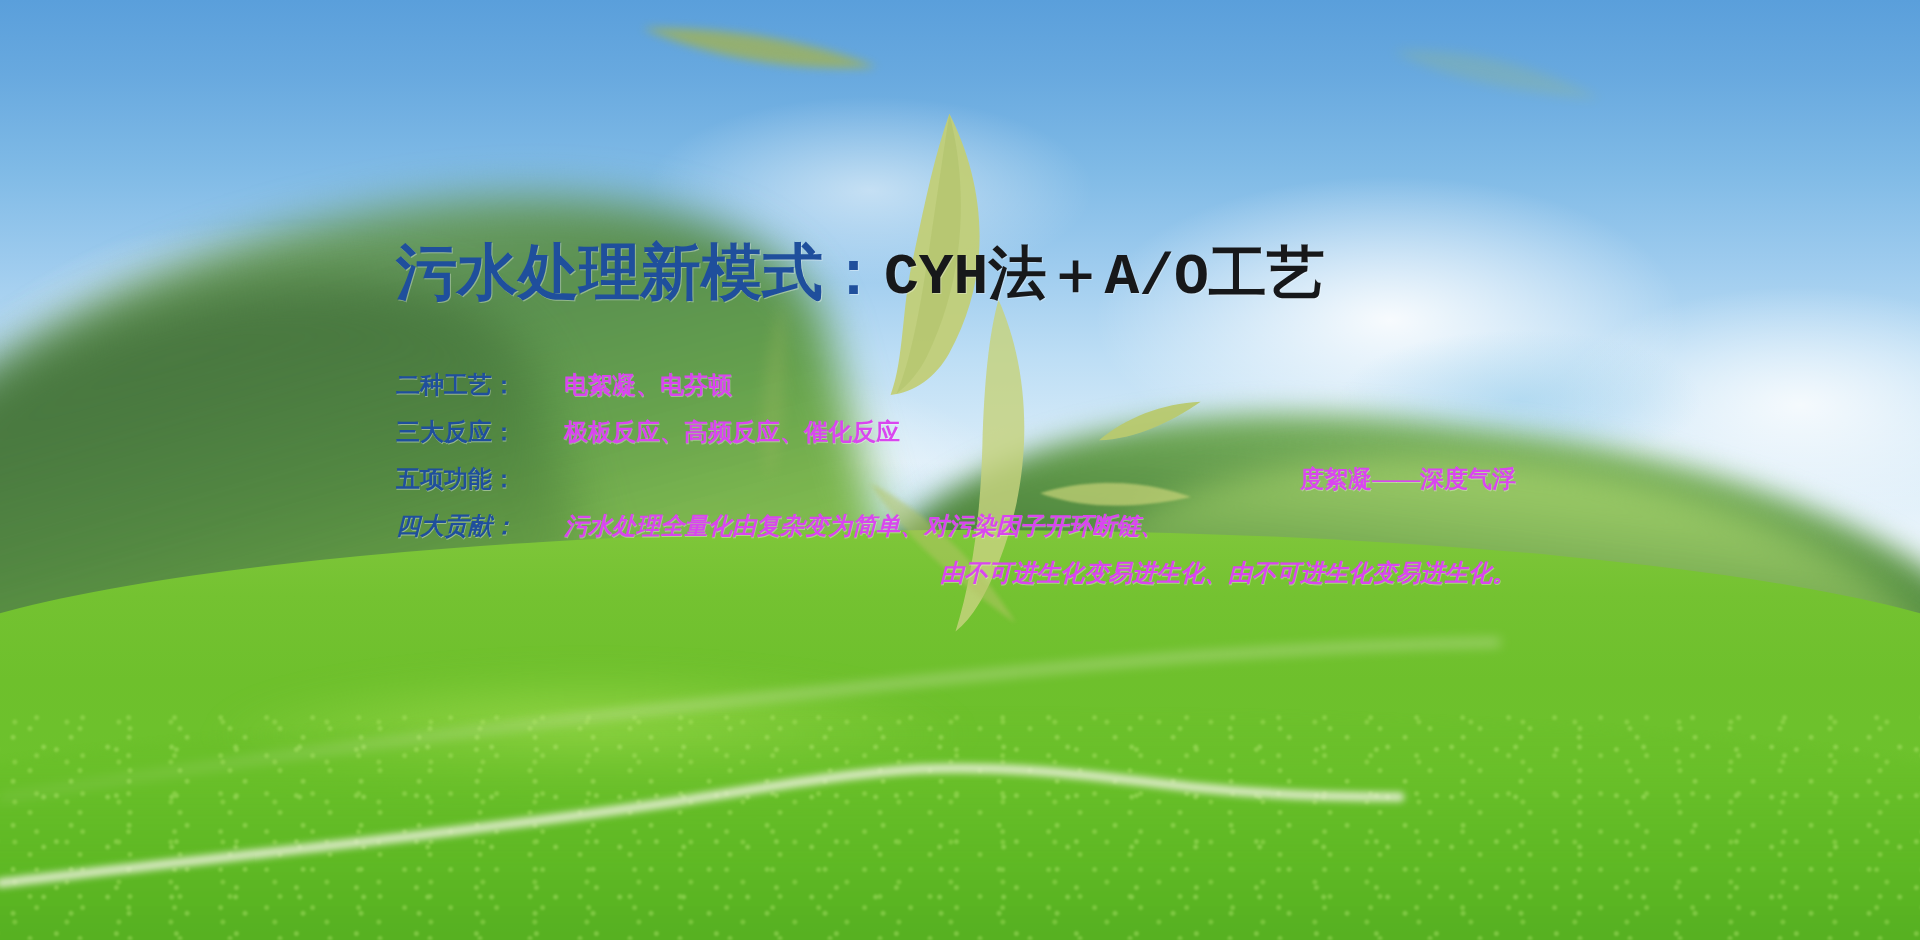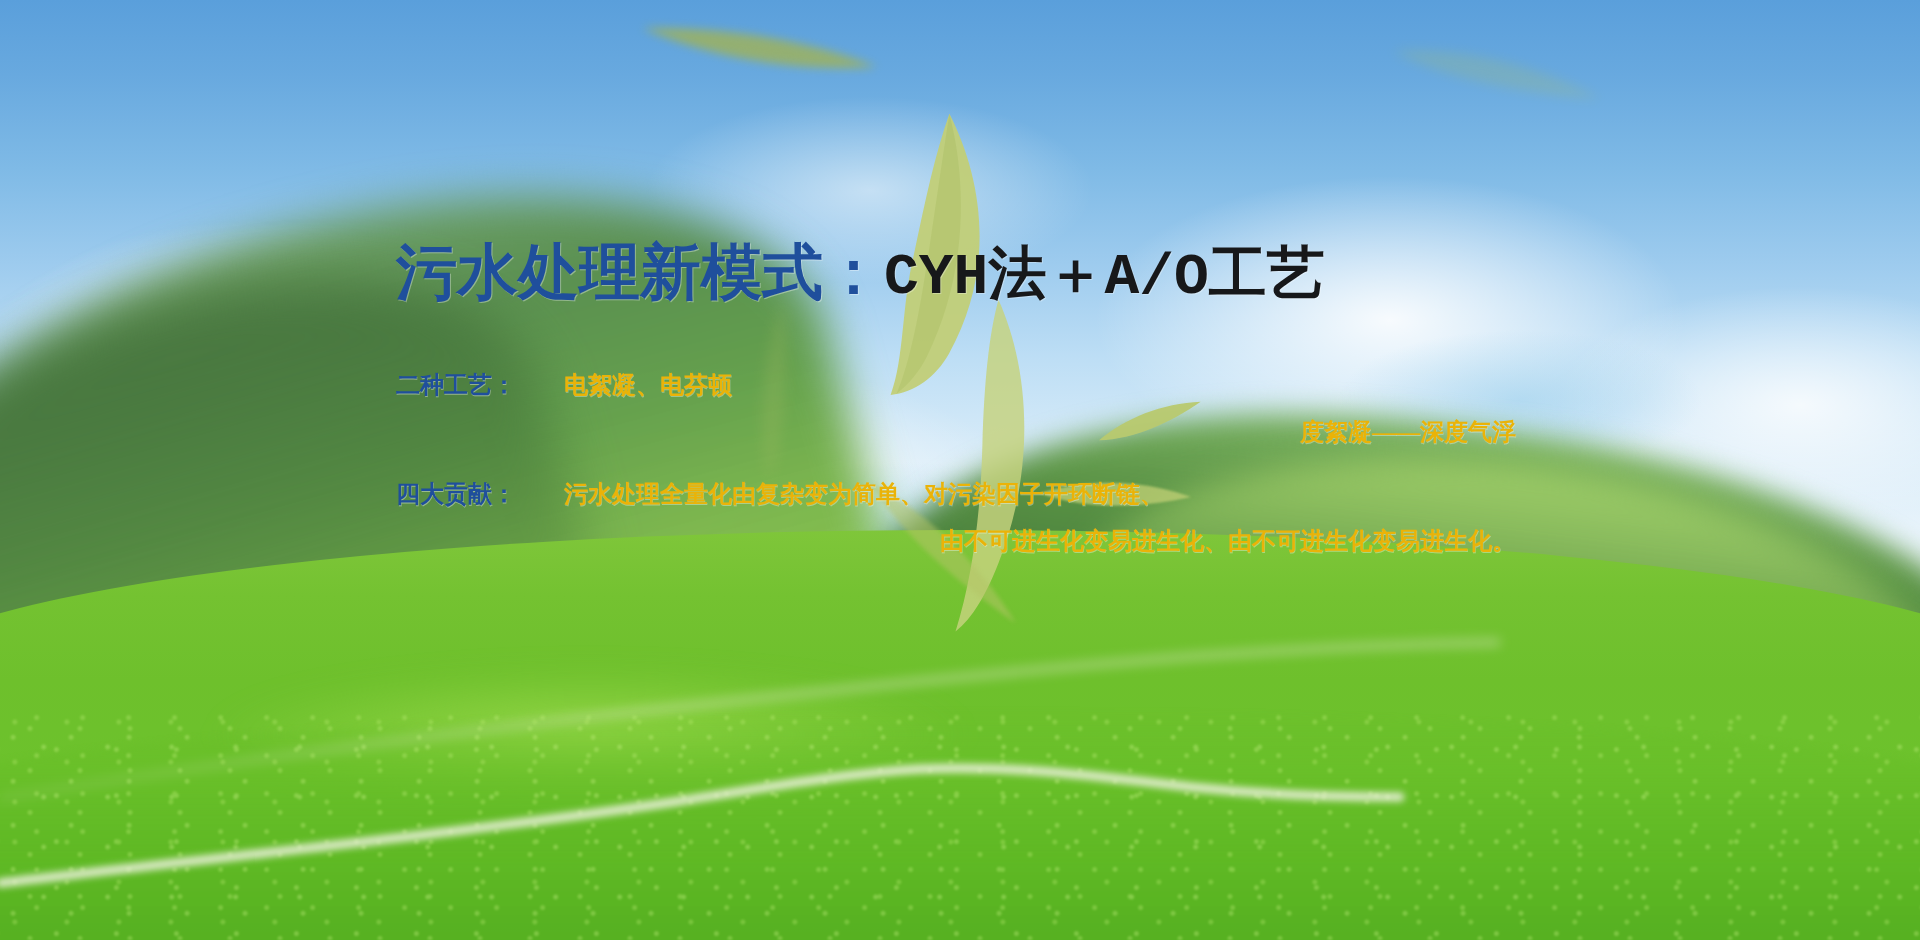--- a/index.html
+++ b/index.html
@@ -278,29 +278,29 @@
     font-family: "Liberation Serif", "DejaVu Serif", serif;
   }
   .row .label {
     color: #1f4f9c;
     flex: 0 0 auto;
     width: 168px;
     white-space: nowrap;
     text-shadow: 0.5px 0.5px 0 rgba(255,255,255,0.4);
   }
   .row .value {
-    color: #eab308;
+    color: #d946ef;
     flex: 1 1 auto;
     text-shadow: 0.5px 0.5px 0 rgba(255,255,255,0.35);
   }
   .row .value .cont {
     display: block;
     text-align: right;
   }
-  .row.gap-top { margin-top: 15px; }
+  .row.gap-top { margin-top: 0; font-style: italic; }
 </style>
 </head>
 <body>
 
 <div id="stage">
 
   <div class="sky"></div>
 
   <div class="cloud c1"></div>
   <div class="cloud c2"></div>
@@ -394,22 +394,29 @@
 
     <div class="rows">
 
       <div class="row">
         <span class="label">二种工艺：</span>
         <span class="value">
           <span>电絮凝、电芬顿</span>
         </span>
       </div>
 
-
       <div class="row">
+        <span class="label">三大反应：</span>
+        <span class="value">
+          <span>极板反应、高频反应、催化反应</span>
+        </span>
+      </div>
+
+      <div class="row">
+        <span class="label">五项功能：</span>
         <span class="value">
           <span class="cont">度絮凝——深度气浮</span>
         </span>
       </div>
 
       <div class="row gap-top">
         <span class="label">四大贡献：</span>
         <span class="value">
           <span>污水处理全量化由复杂变为简单、对污染因子开环断链、</span>
           <span class="cont">由不可进生化变易进生化、由不可进生化变易进生化。</span>

